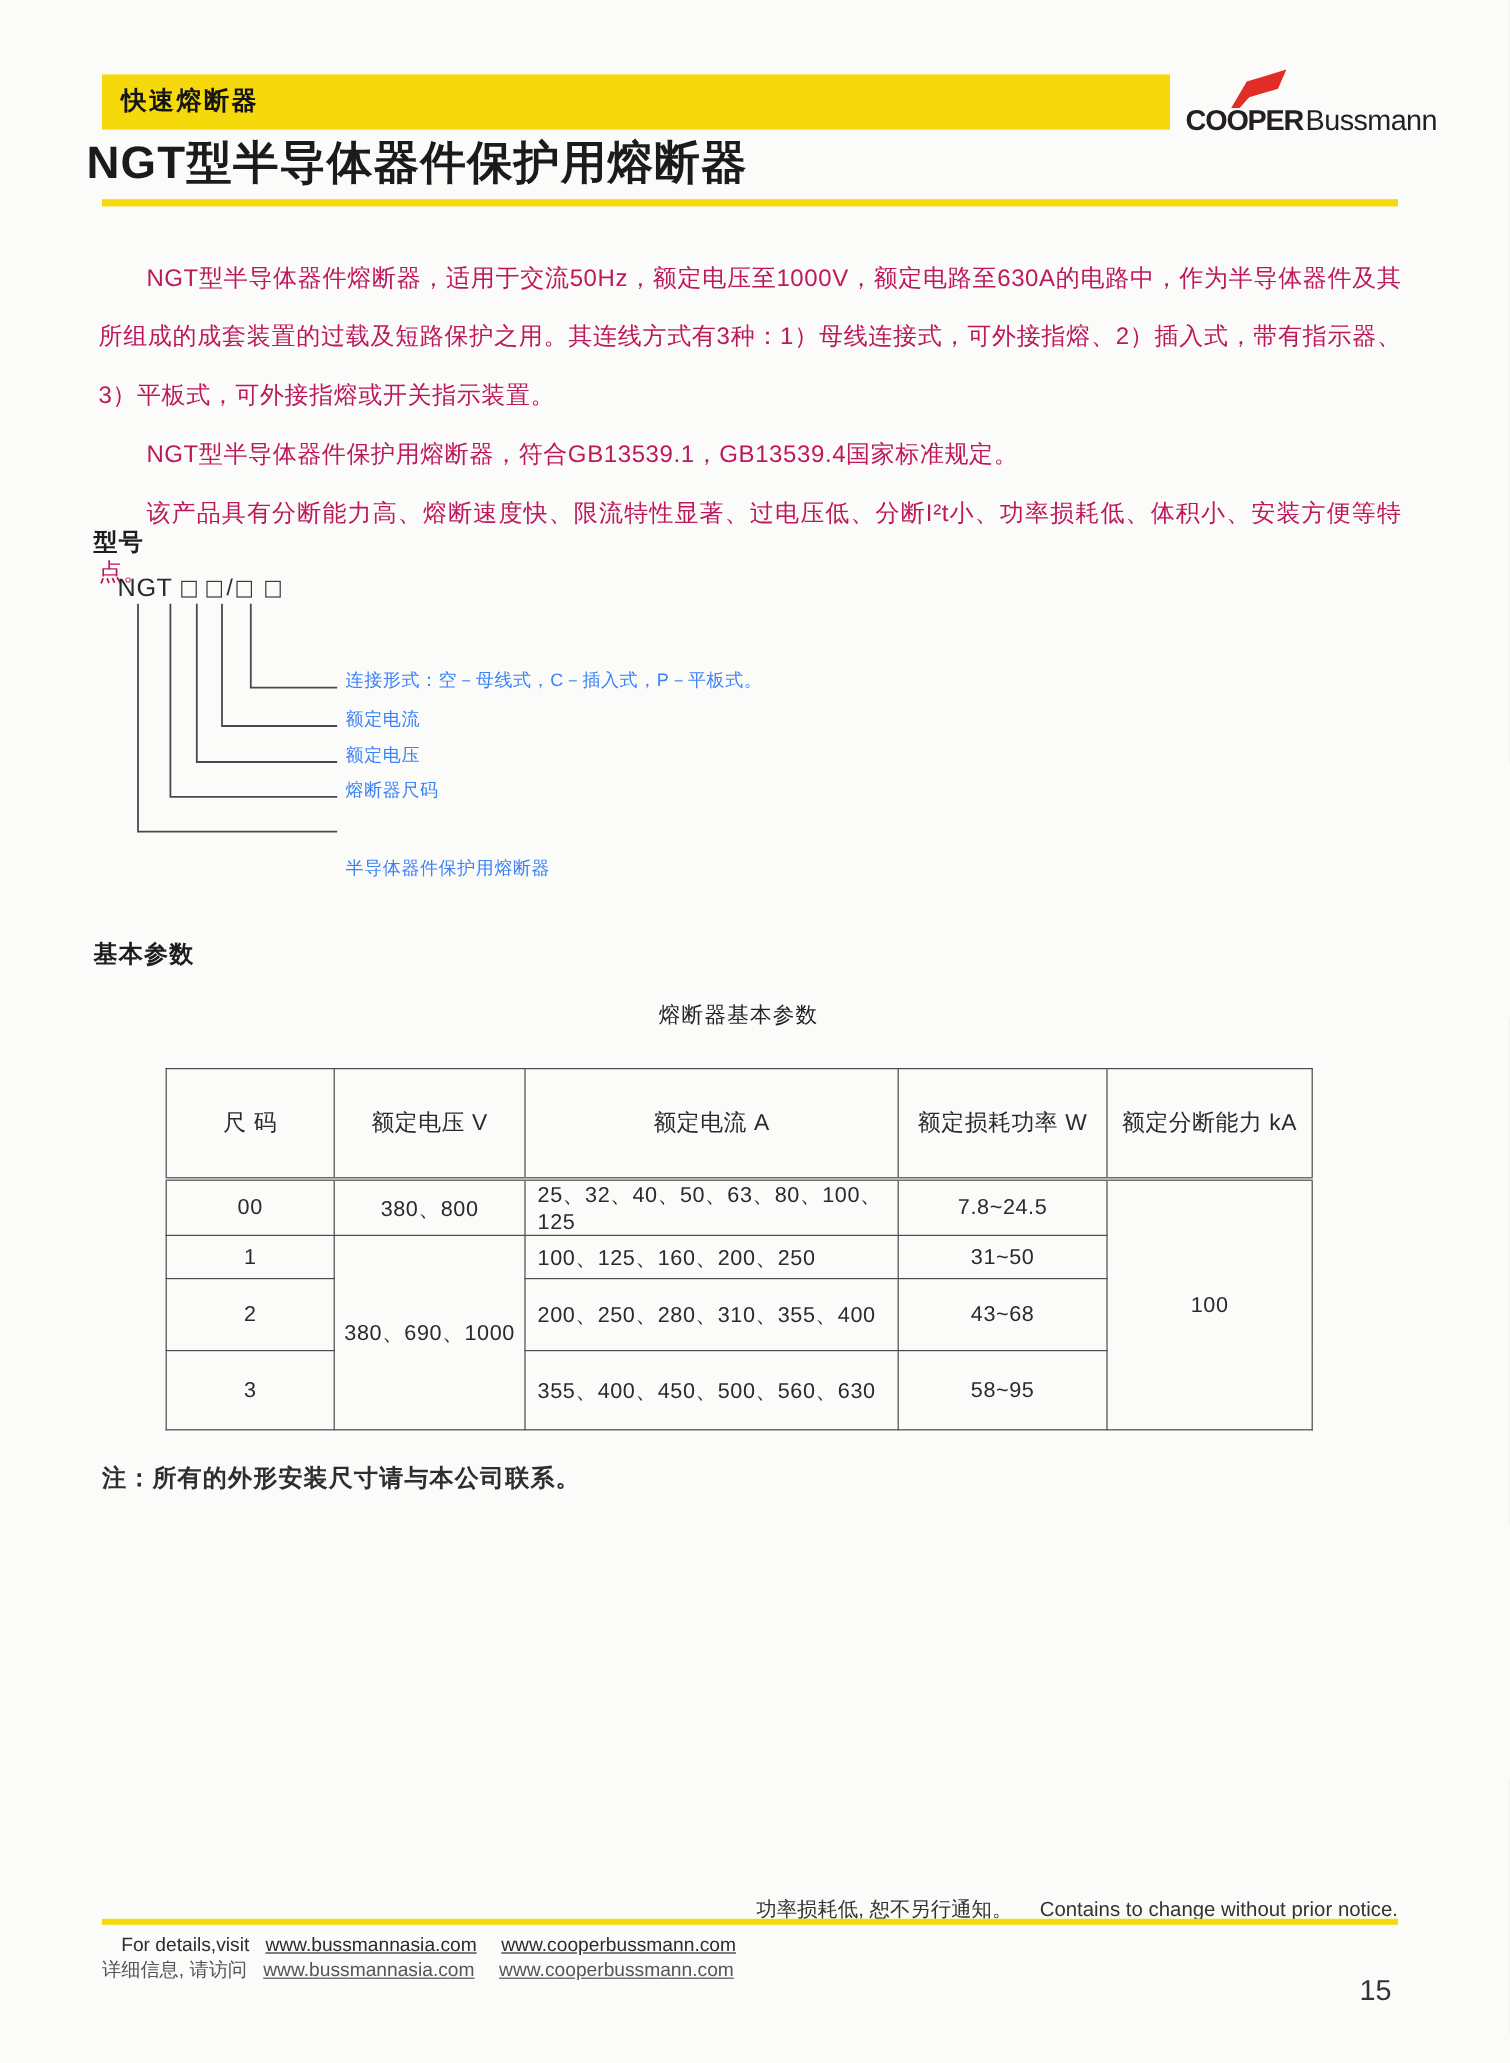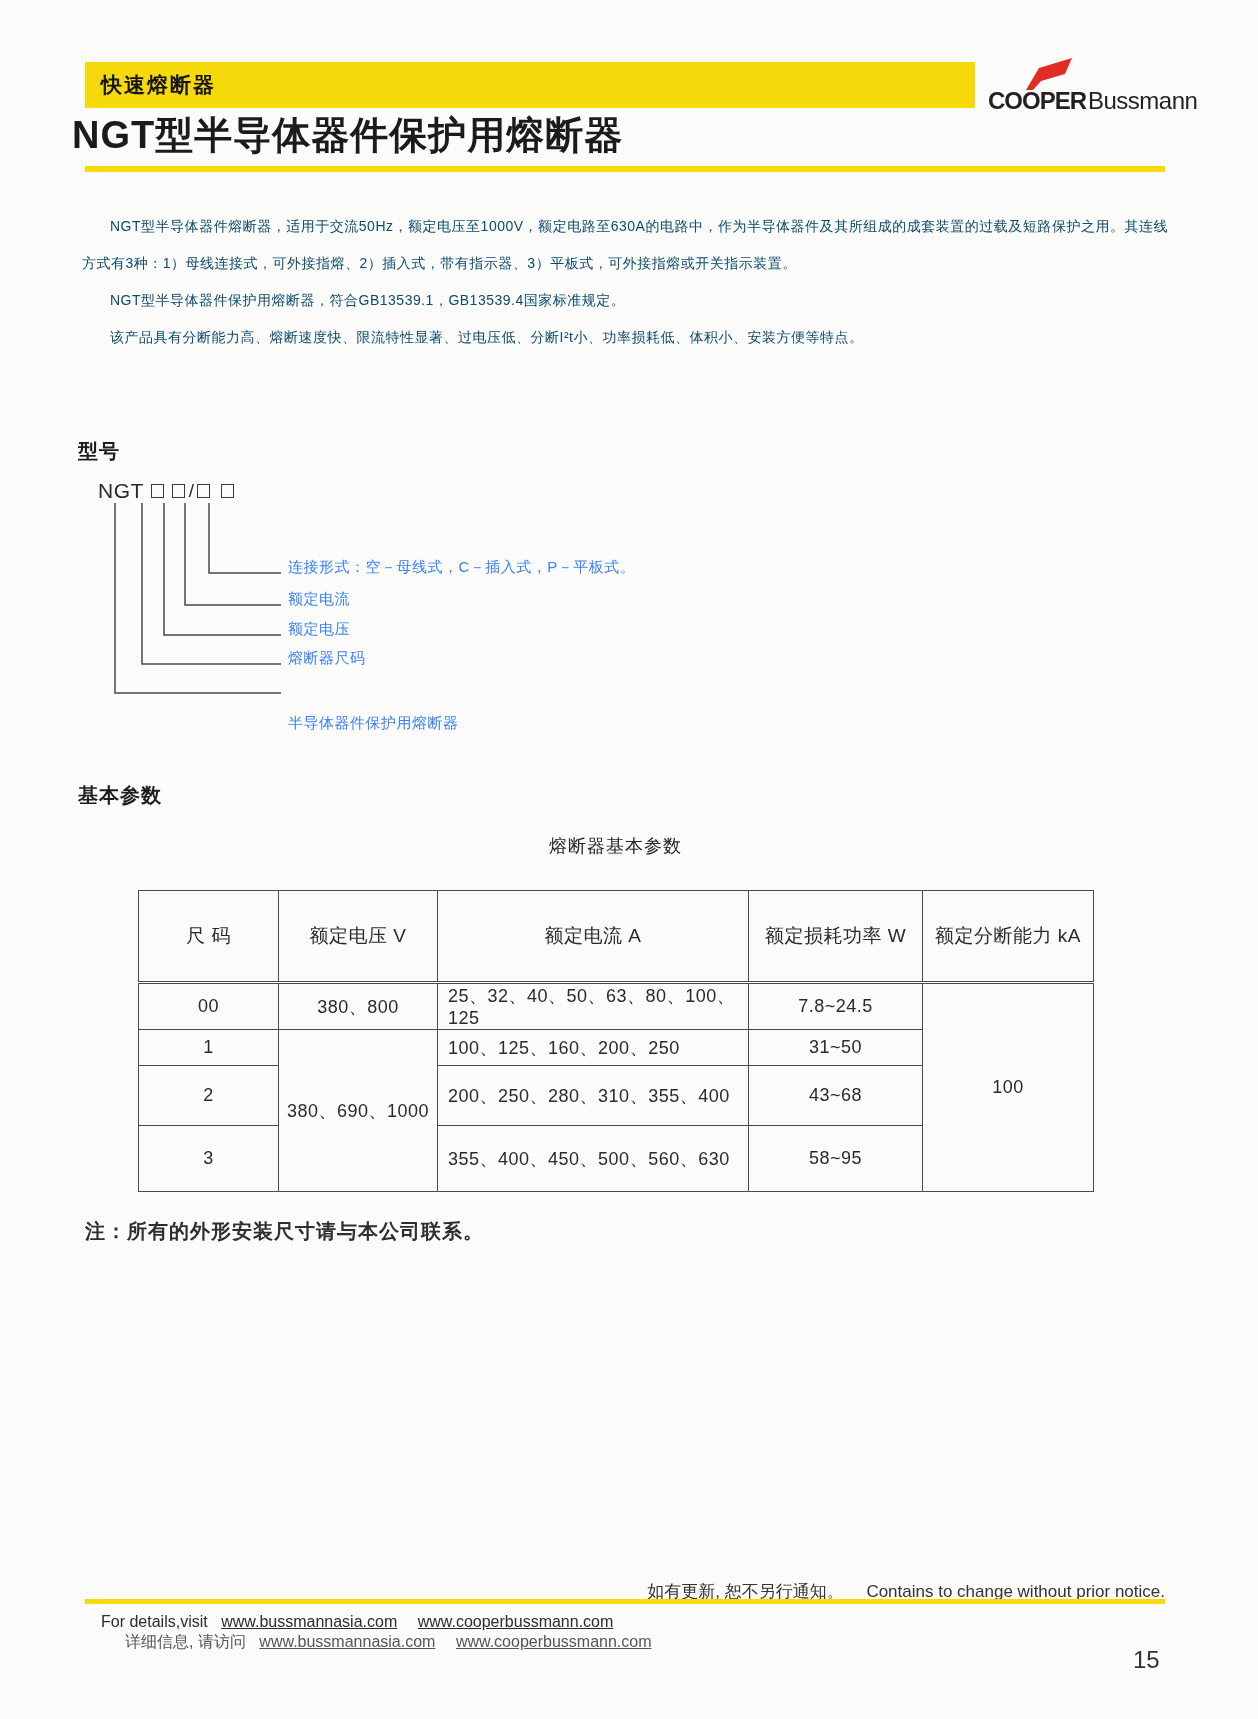--- a/index.html
+++ b/index.html
@@ -39,22 +39,22 @@
     letter-spacing: 1px; white-space: nowrap;
   }
   .title-rule {
     position: absolute; left: 85px; top: 166px;
     width: 1080px; height: 6px; background: #f5d90a;
   }
 
   
   .intro {
     position: absolute; left: 82px; top: 208px; width: 1086px;
-    font-size: 14px; line-height: 37px; text-align: justify;
-    color: #0c4a6e; letter-spacing: 0.5px;
+    font-size: 20px; line-height: 49px; text-align: justify;
+    color: #be185d; letter-spacing: 0.5px;
   }
   .intro p { text-indent: 2em; }
 
   
   .sec { position: absolute; left: 78px; font-size: 20px; font-weight: bold; color: #1d1d1d; letter-spacing: 1px; }
   .sec-model  { top: 438px; }
   .sec-params { top: 782px; }
 
   
   .model-code {
@@ -109,21 +109,21 @@
     position: absolute; left: 85px; top: 1580px; width: 1080px;
     text-align: right; font-size: 17px; color: #333;
   }
   .footer-notice .en { margin-left: 18px; }
   .footer-rule {
     position: absolute; left: 85px; top: 1599px;
     width: 1080px; height: 5px; background: #f5d90a;
   }
   .footer-links { position: absolute; left: 85px; font-size: 16px; white-space: nowrap; }
   .footer-links-en { top: 1613px; color: #2c2c2c; margin-left: 16px; }
-  .footer-links-cn { top: 1632px; color: #555; margin-left: 40px; }
+  .footer-links-cn { top: 1632px; color: #555; }
   .footer-links .url { text-decoration: underline; color: inherit; margin-left: 9px; cursor: pointer; }
   .footer-links .url + .url { margin-left: 16px; }
   .page-number { position: absolute; left: 1133px; top: 1646px; font-size: 24px; color: #333; }
 </style>
 </head>
 <body>
 
 <div class="page">
 
   <div class="topbar">
@@ -217,21 +217,21 @@
         <td>3</td>
         <td class="cur">355、400、450、500、560、630</td>
         <td>58~95</td>
       </tr>
     </tbody>
   </table>
 
   <div class="note">注：所有的外形安装尺寸请与本公司联系。</div>
 
   <div class="footer-notice">
-    <span>如有更新, 恕不另行通知。</span>
+    <span>功率损耗低, 恕不另行通知。</span>
     <span class="en">Contains to change without prior notice.</span>
   </div>
   <div class="footer-rule"></div>
 
   <div class="footer-links footer-links-en">
     <span>For details,visit</span>
     <a class="url">www.bussmannasia.com</a>
     <a class="url">www.cooperbussmann.com</a>
   </div>
   <div class="footer-links footer-links-cn">

